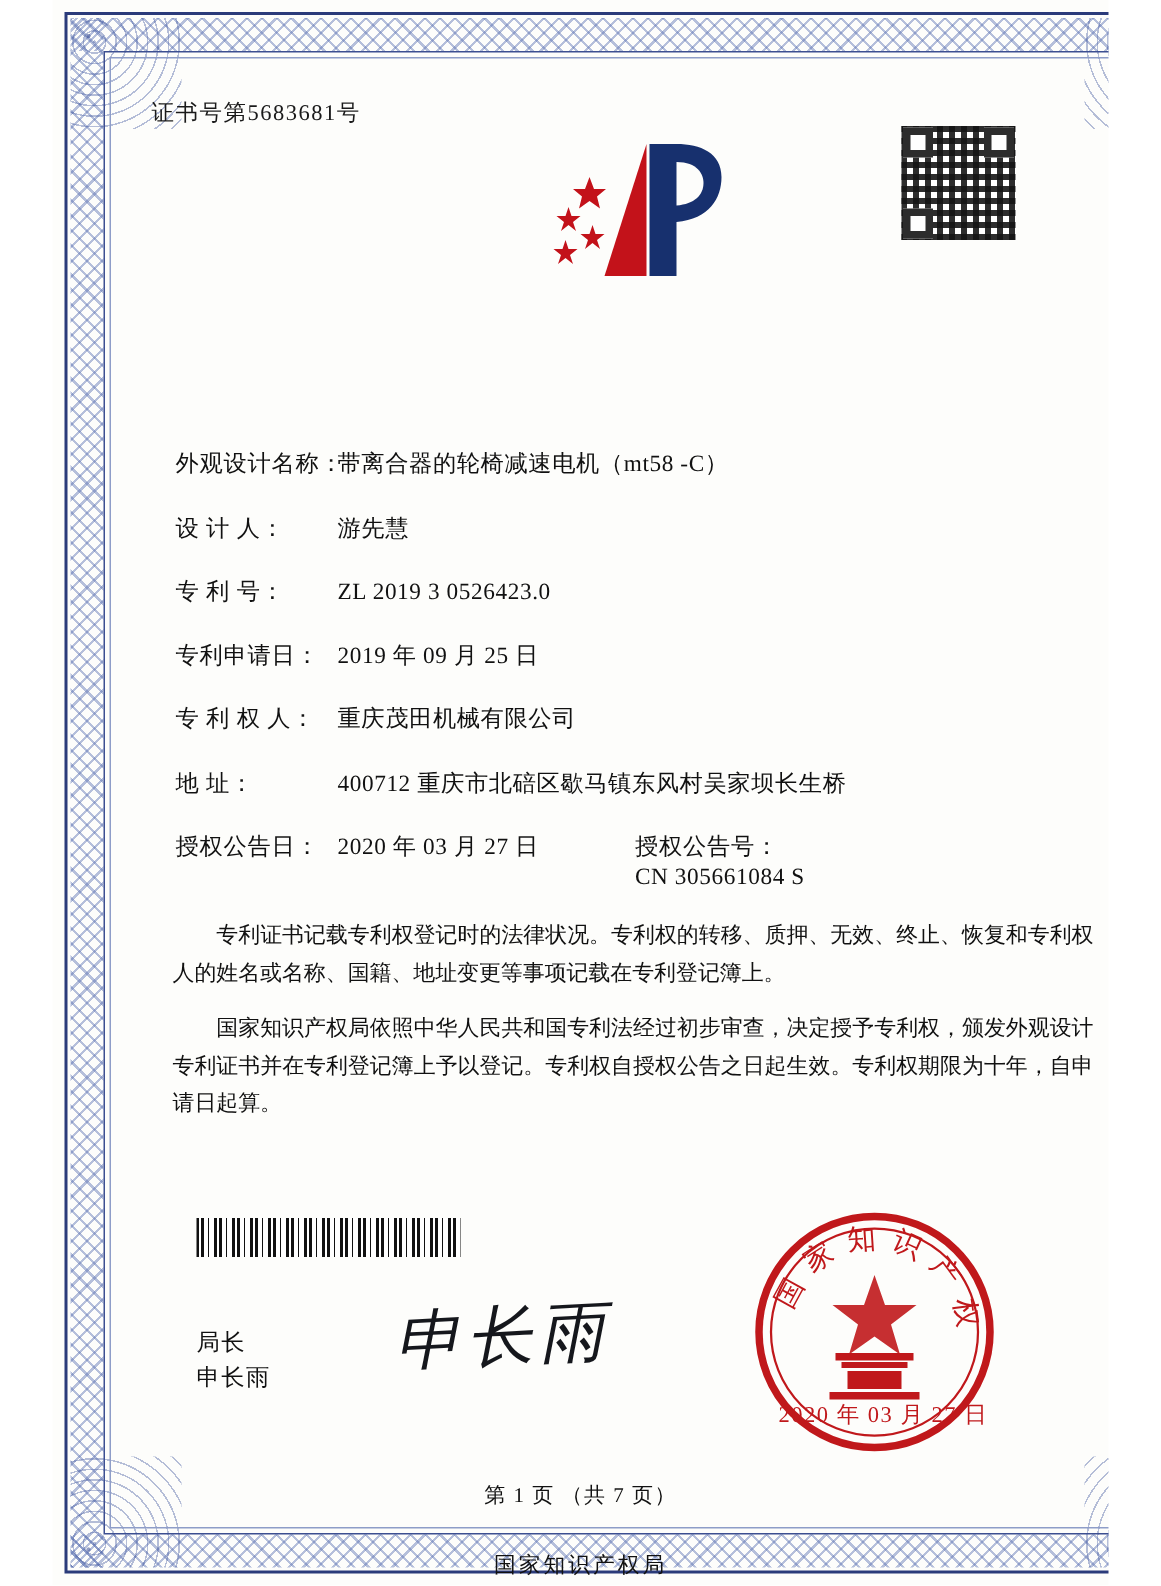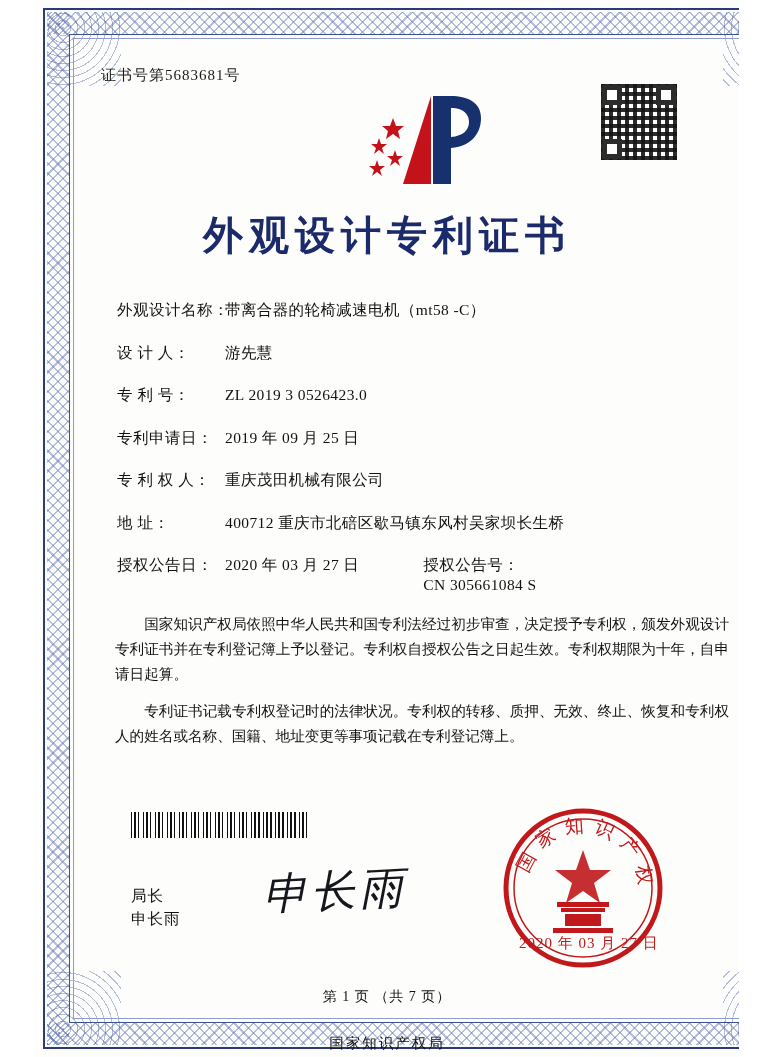--- a/index.html
+++ b/index.html
@@ -269,21 +269,20 @@
 
       <g fill="#c3121a">
         <polygon points="38,30 41,38 49,38 43,43 45,51 38,46 31,51 33,43 27,38 35,38"></polygon>
         <polygon points="24,50 26,56 32,56 27,60 29,66 24,62 19,66 21,60 16,56 22,56"></polygon>
         <polygon points="22,72 24,78 30,78 25,82 27,88 22,84 17,88 19,82 14,78 20,78"></polygon>
         <polygon points="40,62 42,68 48,68 43,72 45,78 40,74 35,78 37,72 32,68 38,68"></polygon>
       </g>
     </svg>
   </div>
 
-  <div class="title">外观设计专利证书</div>
 
   <div class="fields">
     <div class="field">
       <span class="f-label">外观设计名称：</span>
       <span class="f-value">带离合器的轮椅减速电机（mt58 -C）</span>
     </div>
     <div class="field">
       <span class="f-label">设 计 人：</span>
       <span class="f-value">游先慧</span>
     </div>
@@ -307,22 +306,22 @@
       <span class="f-label">授权公告日：</span>
       <span class="f-value">2020 年 03 月 27 日</span>
       <span class="dual-right">
         <span class="f-label">授权公告号：</span>
         <span class="f-value">CN 305661084 S</span>
       </span>
     </div>
   </div>
 
   <div class="paras">
+    <p>专利证书记载专利权登记时的法律状况。专利权的转移、质押、无效、终止、恢复和专利权人的姓名或名称、国籍、地址变更等事项记载在专利登记簿上。</p>
     <p>国家知识产权局依照中华人民共和国专利法经过初步审查，决定授予专利权，颁发外观设计专利证书并在专利登记簿上予以登记。专利权自授权公告之日起生效。专利权期限为十年，自申请日起算。</p>
-    <p>专利证书记载专利权登记时的法律状况。专利权的转移、质押、无效、终止、恢复和专利权人的姓名或名称、国籍、地址变更等事项记载在专利登记簿上。</p>
   </div>
 
   <div class="barcode"></div>
 
   <div class="sig-label">
     <div>局长</div>
     <div>申长雨</div>
   </div>
   <div class="signature">申长雨</div>
 

